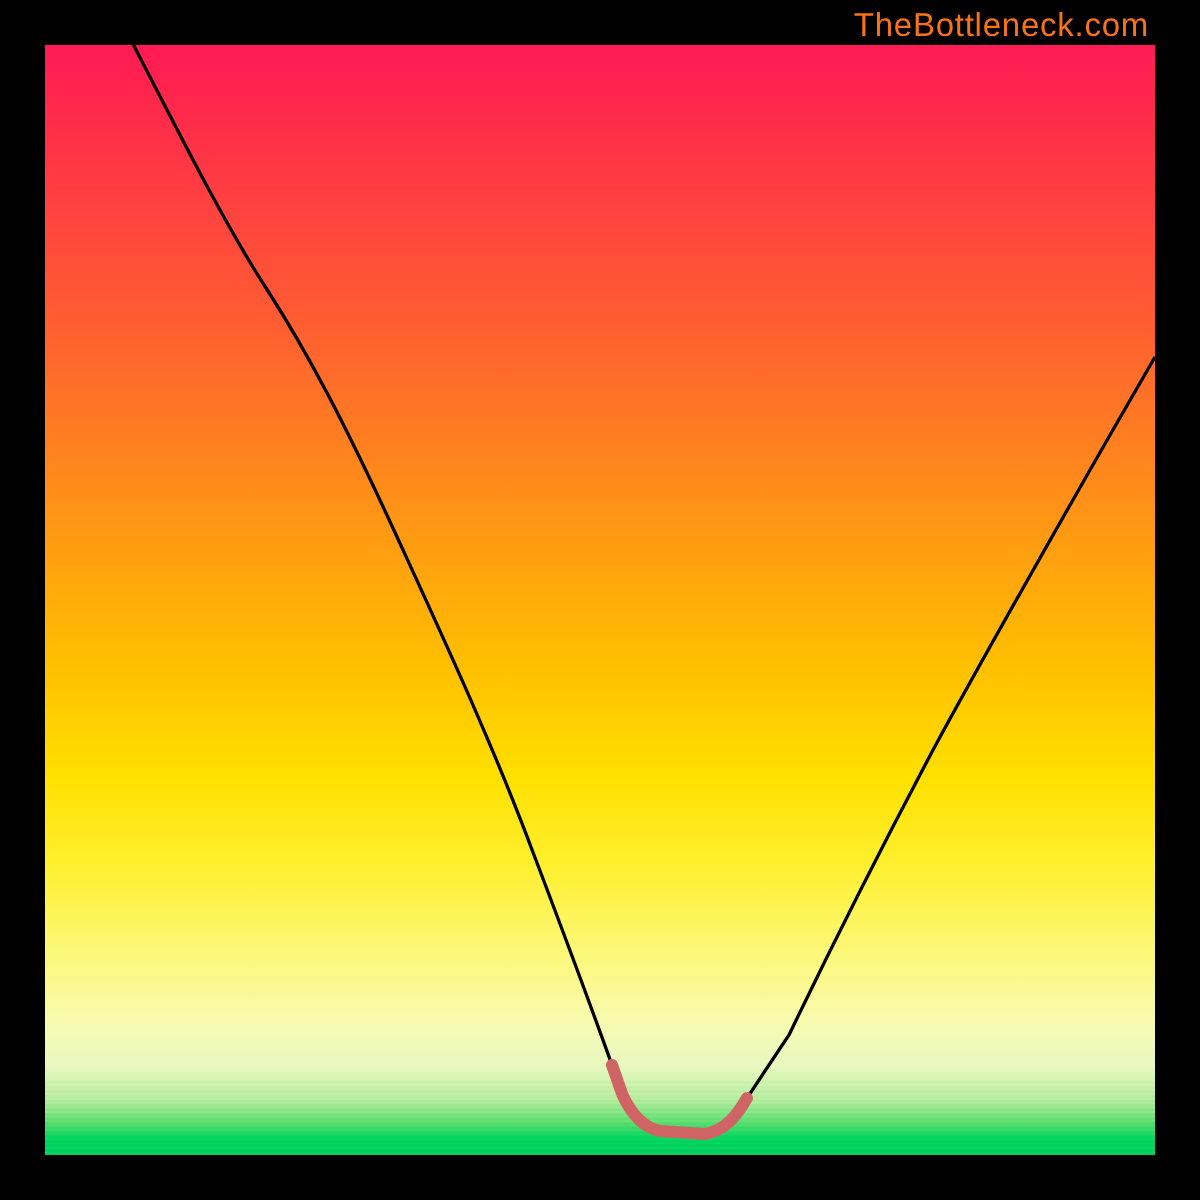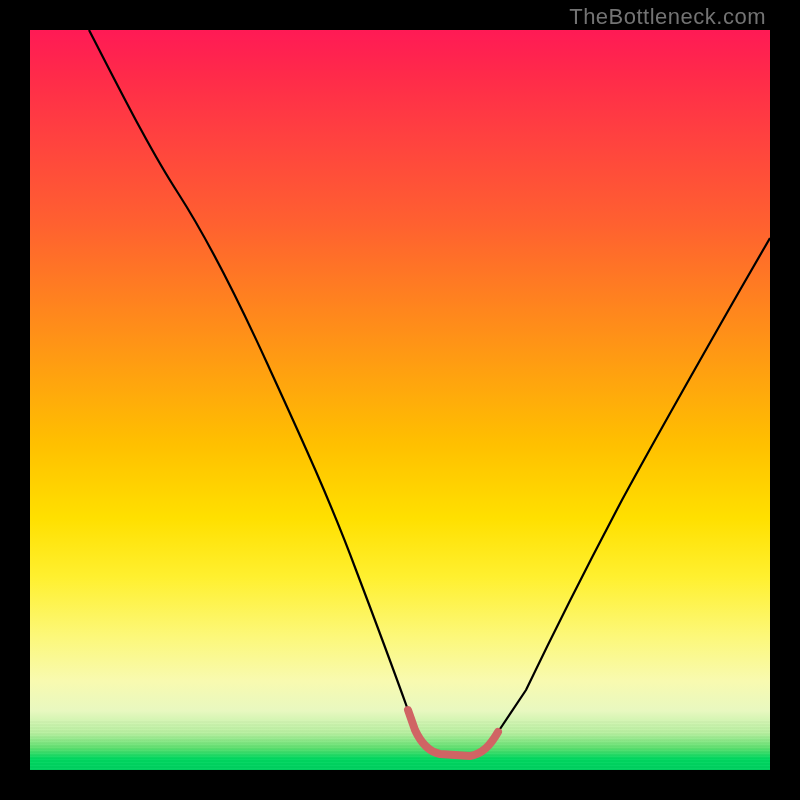--- a/index.html
+++ b/index.html
@@ -48,21 +48,21 @@
     position: absolute;
     left: 0;
     top: 0;
     width: 740px;
     height: 740px;
   }
   .watermark {
     position: absolute;
     top: 4px;
     right: 34px;
-    color: #737373;
+    color: #f97316;
     font-size: 22px;
     font-weight: 400;
     letter-spacing: 0.5px;
     margin-left: 43px;
   }
   .green-strip-lines {
     
     position: absolute;
     left: 0;
     right: 0;

